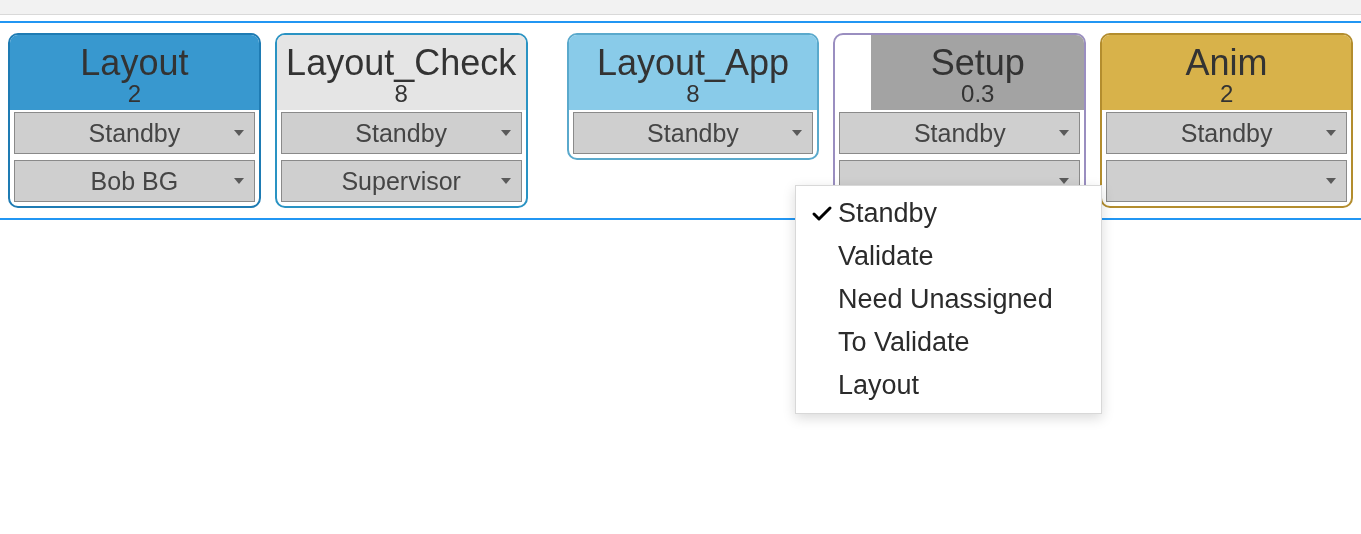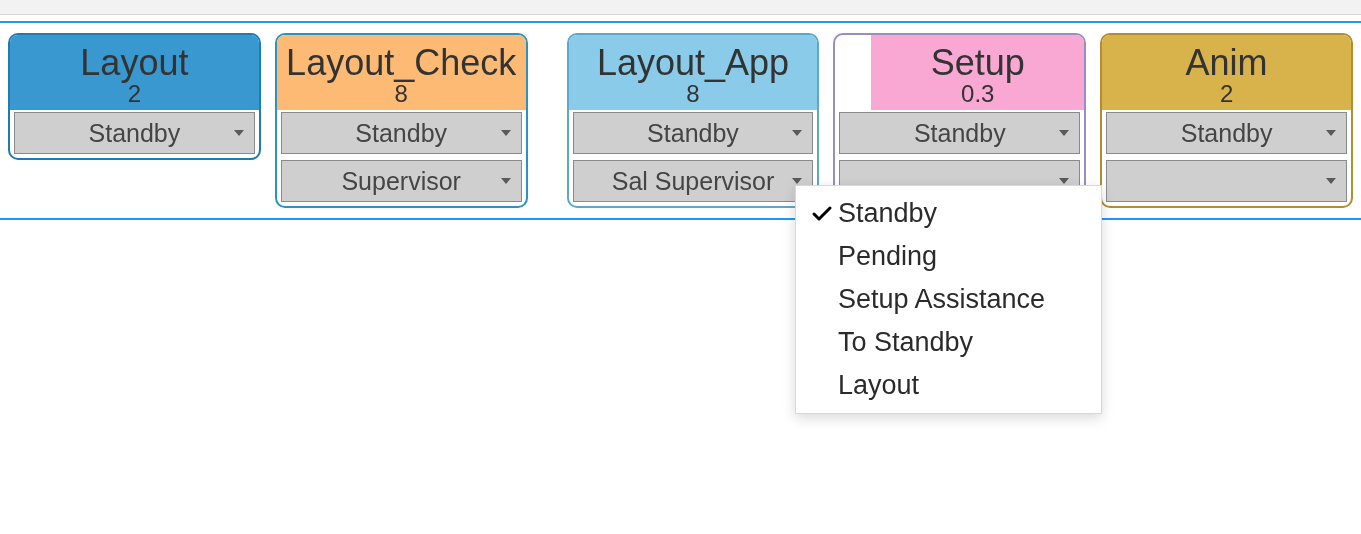--- a/index.html
+++ b/index.html
@@ -93,44 +93,48 @@
   }
   .check {
     width: 28px;
     display: inline-block;
     flex: 0 0 28px;
   }
   .check svg { display:block; }
   .c0 { border-color:#1e7bb3; }
   .c0 .head { background:#3898cf; }
   .c1 { border-color:#2a93c3; }
-  .c1 .head { background:#fdba74; }
+  .c1 .head { background:#e5e5e5; }
   .c2 { border-color:#5aa9cc;margin-left:25px; }
   .c2 .head { background:#89cbe9; }
   .c3 { border-color:#9a8ec0; }
-  .c3 .head { background:#f9a8d4;margin-left:36px; }
+  .c3 .head { background:#a3a3a3;margin-left:36px; }
   .c4 { border-color:#b38d2e; }
   .c4 .head { background:#d8b24a; }
 </style>
 </head>
 <body>
 
 <div class="topbar"></div>
 
 <div class="strip">
 
   <div class="card c0">
     <div class="head">
       <div class="title">Layout</div>
       <div class="value">2</div>
     </div>
     <div class="dropdown">
       <span class="label">Standby</span>
       <span class="caret"></span>
     </div>
+    <div class="dropdown">
+      <span class="label">Bob BG</span>
+      <span class="caret"></span>
+    </div>
   </div>
 
   <div class="card c1">
     <div class="head">
       <div class="title">Layout_Check</div>
       <div class="value">8</div>
     </div>
     <div class="dropdown">
       <span class="label">Standby</span>
       <span class="caret"></span>
@@ -141,24 +145,20 @@
     </div>
   </div>
 
   <div class="card c2">
     <div class="head">
       <div class="title">Layout_App</div>
       <div class="value">8</div>
     </div>
     <div class="dropdown">
       <span class="label">Standby</span>
-      <span class="caret"></span>
-    </div>
-    <div class="dropdown">
-      <span class="label">Sal Supervisor</span>
       <span class="caret"></span>
     </div>
   </div>
 
   <div class="card c3">
     <div class="head">
       <div class="title">Setup</div>
       <div class="value">0.3</div>
     </div>
     <div class="dropdown">
@@ -191,27 +191,27 @@
   <div class="menu-item">
     <span class="check">
       <svg viewBox="0 0 24 24" width="24" height="24">
           <path d="M20 6L9 17l-5-5" stroke="#000" stroke-width="3" fill="none" stroke-linecap="round" stroke-linejoin="round"></path>
         </svg>
     </span>
     <span>Standby</span>
   </div>
   <div class="menu-item">
     <span class="check"></span>
-    <span>Pending</span>
-  </div>
-  <div class="menu-item">
-    <span class="check"></span>
-    <span>Setup Assistance</span>
-  </div>
-  <div class="menu-item">
-    <span class="check"></span>
-    <span>To Standby</span>
+    <span>Validate</span>
+  </div>
+  <div class="menu-item">
+    <span class="check"></span>
+    <span>Need Unassigned</span>
+  </div>
+  <div class="menu-item">
+    <span class="check"></span>
+    <span>To Validate</span>
   </div>
   <div class="menu-item">
     <span class="check"></span>
     <span>Layout</span>
   </div>
 </div>
 
 </body></html>

